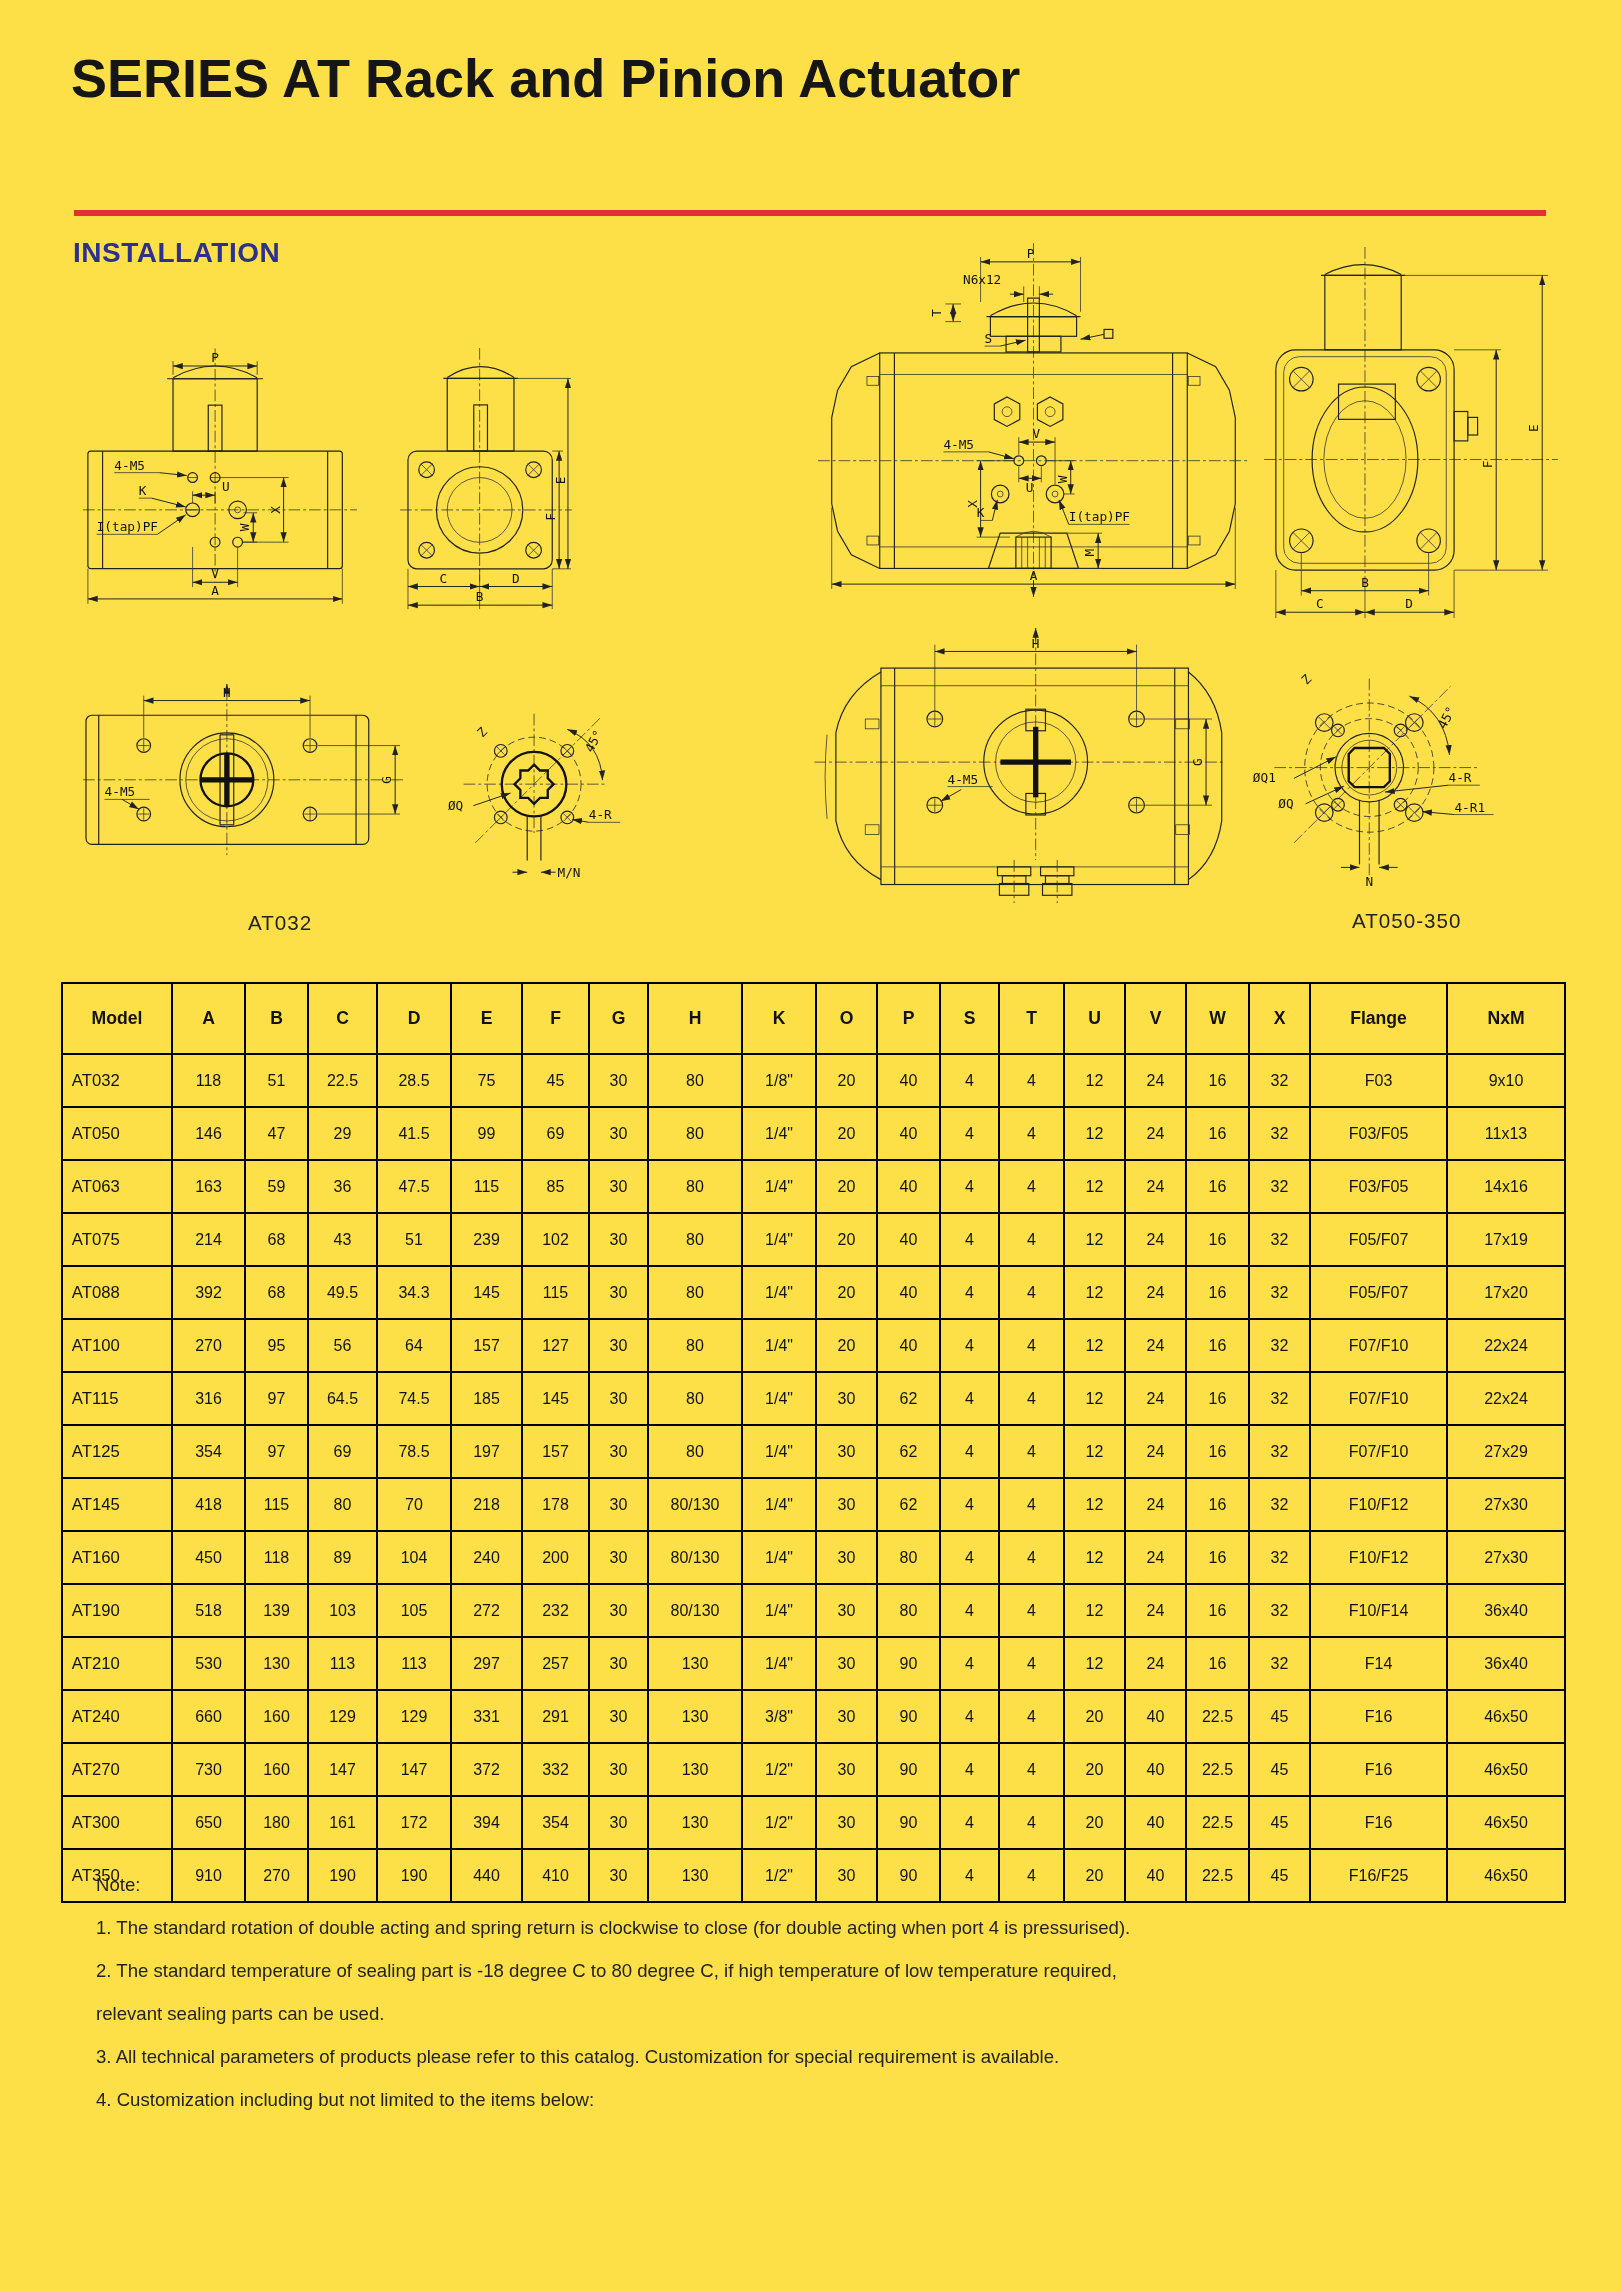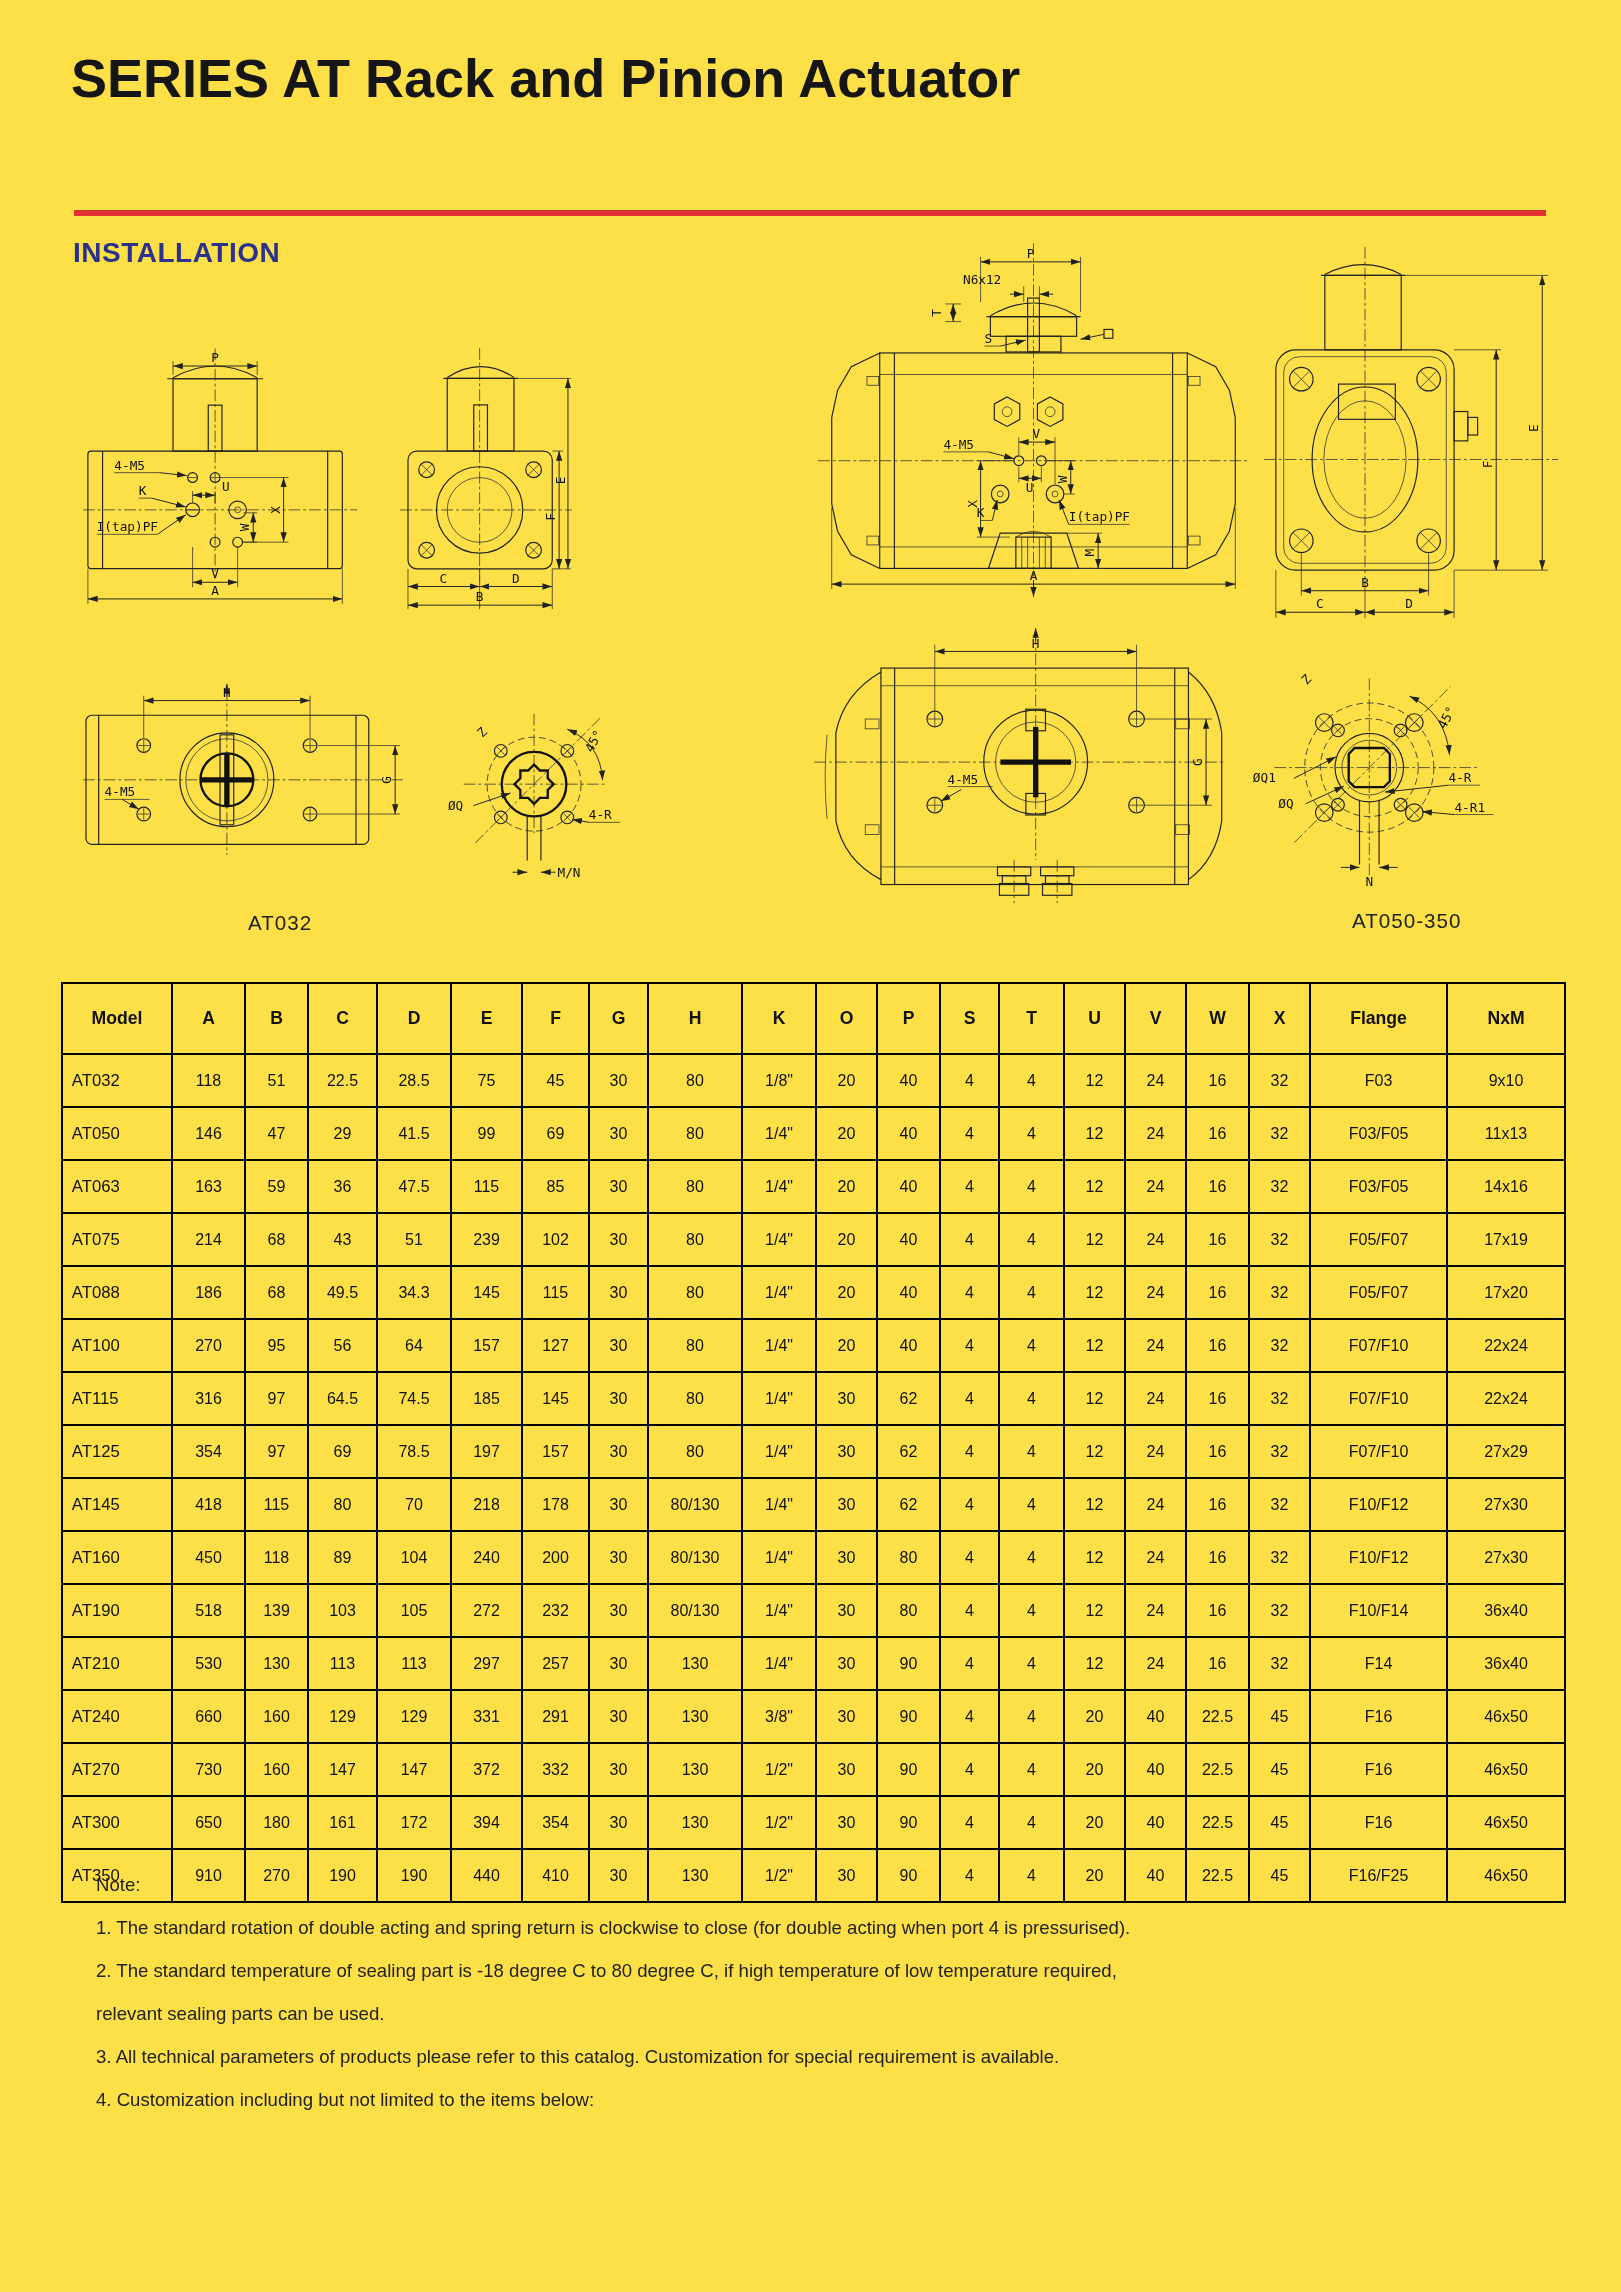--- a/index.html
+++ b/index.html
@@ -661,21 +661,21 @@
           <td>4</td>
           <td>12</td>
           <td>24</td>
           <td>16</td>
           <td>32</td>
           <td>F05/F07</td>
           <td>17x19</td>
         </tr>
         <tr>
           <td class="model">AT088</td>
-          <td>186</td>
+          <td>392</td>
           <td>68</td>
           <td>49.5</td>
           <td>34.3</td>
           <td>145</td>
           <td>115</td>
           <td>30</td>
           <td>80</td>
           <td>1/4"</td>
           <td>20</td>
           <td>40</td>

